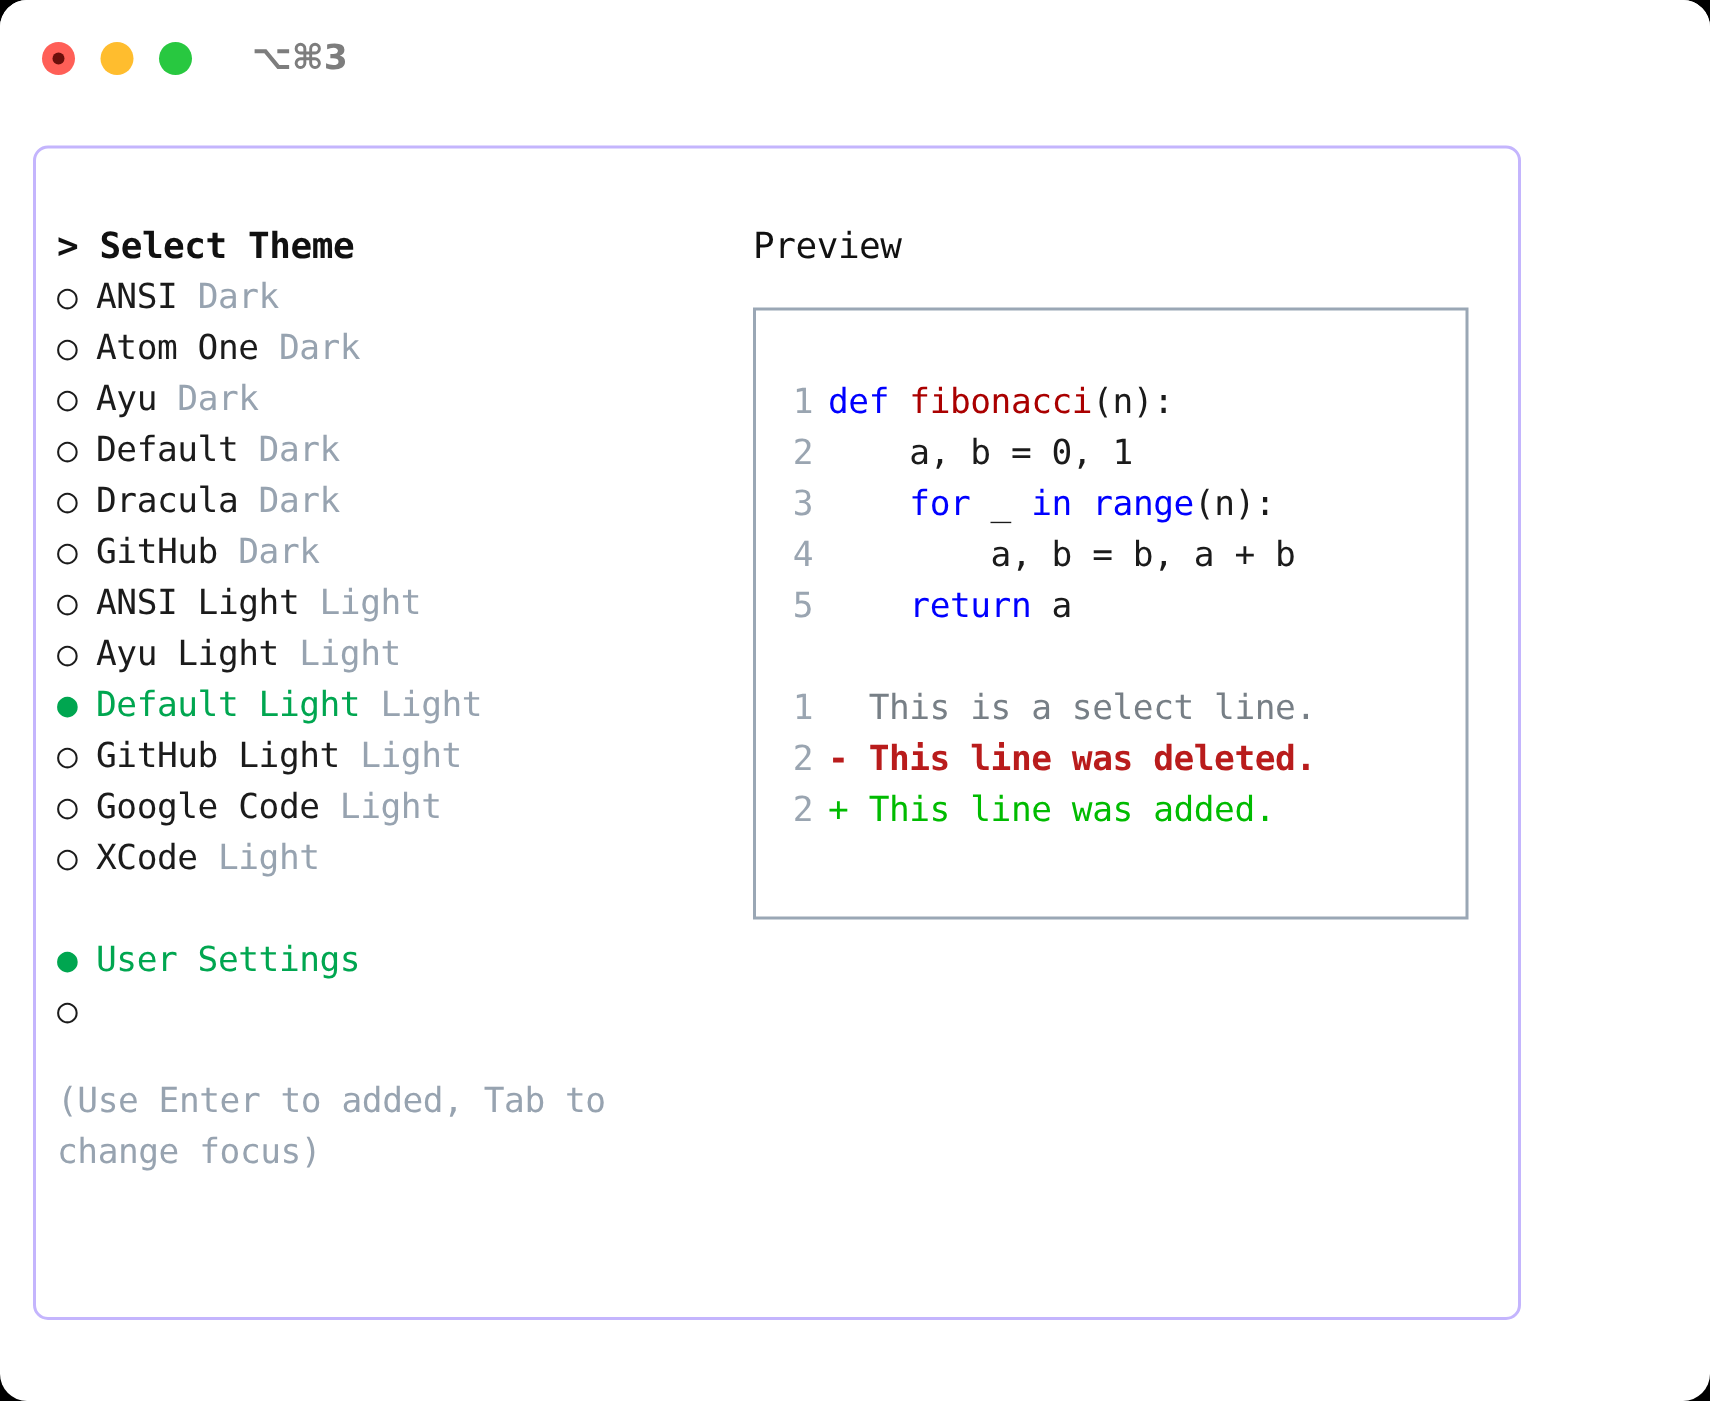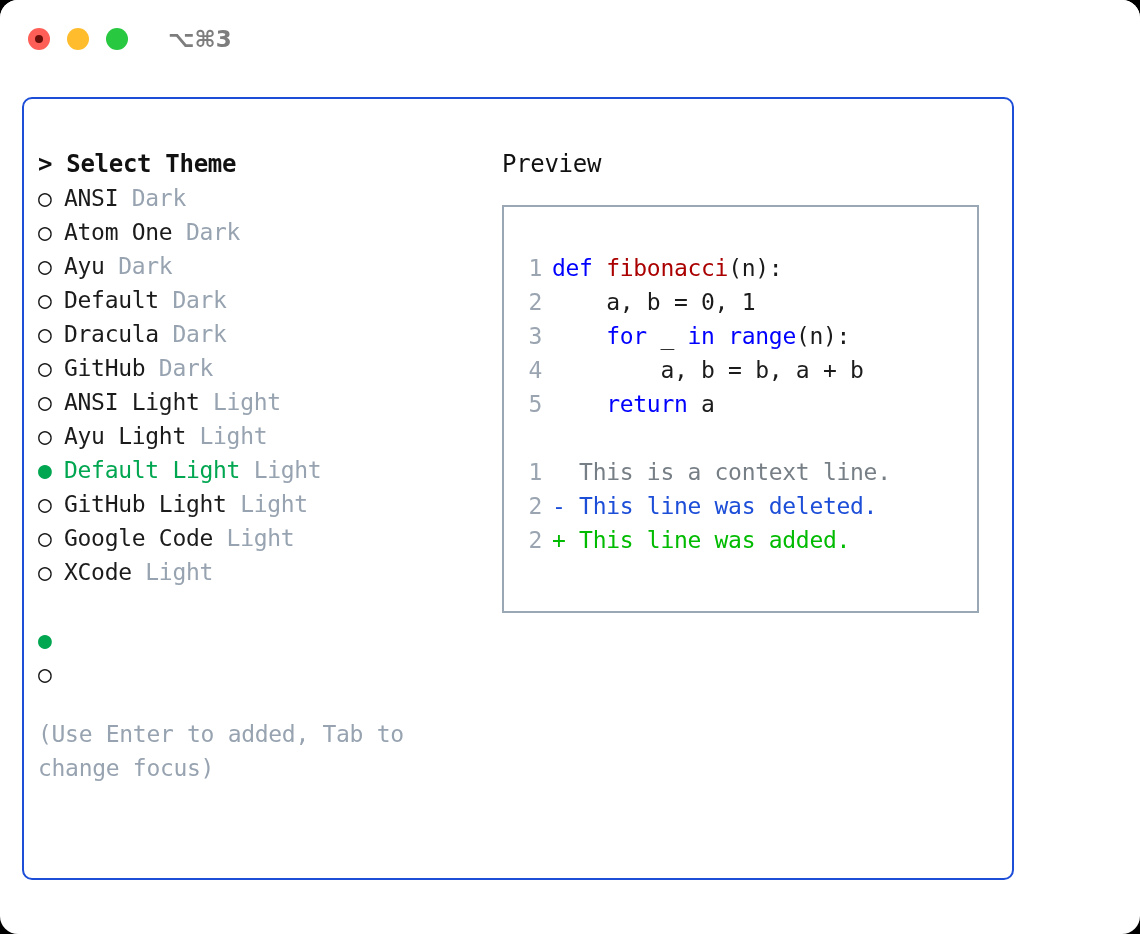--- a/index.html
+++ b/index.html
@@ -53,21 +53,21 @@
     color: #7d7d7d;
     letter-spacing: 0px;
     font-family: "DejaVu Sans", "Liberation Sans", sans-serif;
   }
   
   .panel {
     position: absolute;
     left: 22px; top: 97px;
     width: 992px;
     height: 783px;
-    border: 2px solid #1d4ed8;
+    border: 2px solid #c4b5fd;
     border-radius: 10px;
     background: #ffffff;
   }
   .panel-inner {
     position: absolute;
     left: 0; top: 0; right: 0; bottom: 0;
     display: flex;
   }
   .col-left {
     width: 470px;
@@ -149,21 +149,21 @@
     flex: 0 0 48px;
     text-align: right;
     color: #9aa5b1;
     padding-right: 10px;
   }
   .kw      { color: #0000ff; }
   .fn      { color: #aa0000; }
   .plain   { color: #1b1b1b; }
   .gap     { height: 34px; }
   .d-ctx   { color: #777f86; }
-  .d-del   { color: #1d4ed8; }
+  .d-del   { color: #b91c1c; font-weight: bold; }
   .d-add   { color: #00bb00; }
 </style>
 </head>
 <body>
 
 <div class="window">
 
   <div class="titlebar">
     <div class="lights">
       <span class="light light-close"></span>
@@ -192,41 +192,41 @@
             <div class="opt-row sel"><span class="bullet">●</span><span class="label">Default Light</span><span class="suffix"> Light</span></div>
             <div class="opt-row"><span class="bullet">○</span><span class="label">GitHub Light</span><span class="suffix"> Light</span></div>
             <div class="opt-row"><span class="bullet">○</span><span class="label">Google Code</span><span class="suffix"> Light</span></div>
             <div class="opt-row"><span class="bullet">○</span><span class="label">XCode</span><span class="suffix"> Light</span></div>
           </div>
 
         <div class="spacer-sm"></div>
 
 
         <div id="apply-list">
-            <div class="opt-row sel"><span class="bullet">●</span></div>
+            <div class="opt-row sel"><span class="bullet">●</span><span class="label">User Settings</span></div>
             <div class="opt-row"><span class="bullet">○</span></div>
           </div>
 
         <div class="hint">(Use Enter to added, Tab to change focus)</div>
       </div>
 
       <div class="col-right">
         <div class="preview-title">Preview</div>
 
         <div class="preview-box">
           <div id="code-block">
               <div class="code-line"><span class="lineno">1</span><span class="kw">def </span><span class="fn">fibonacci</span><span class="plain">(n):</span></div>
               <div class="code-line"><span class="lineno">2</span><span class="plain">    a, b = 0, 1</span></div>
               <div class="code-line"><span class="lineno">3</span><span class="plain">    </span><span class="kw">for</span><span class="plain"> _ </span><span class="kw">in</span><span class="plain"> </span><span class="kw">range</span><span class="plain">(n):</span></div>
               <div class="code-line"><span class="lineno">4</span><span class="plain">        a, b = b, a + b</span></div>
               <div class="code-line"><span class="lineno">5</span><span class="plain">    </span><span class="kw">return</span><span class="plain"> a</span></div>
             </div>
           <div class="gap"></div>
           <div id="diff-block">
-              <div class="code-line"><span class="lineno">1</span><span class="d-ctx">  This is a context line.</span></div>
+              <div class="code-line"><span class="lineno">1</span><span class="d-ctx">  This is a select line.</span></div>
               <div class="code-line"><span class="lineno">2</span><span class="d-del">- This line was deleted.</span></div>
               <div class="code-line"><span class="lineno">2</span><span class="d-add">+ This line was added.</span></div>
             </div>
         </div>
       </div>
 
     </div>
   </div>
 </div>
 

